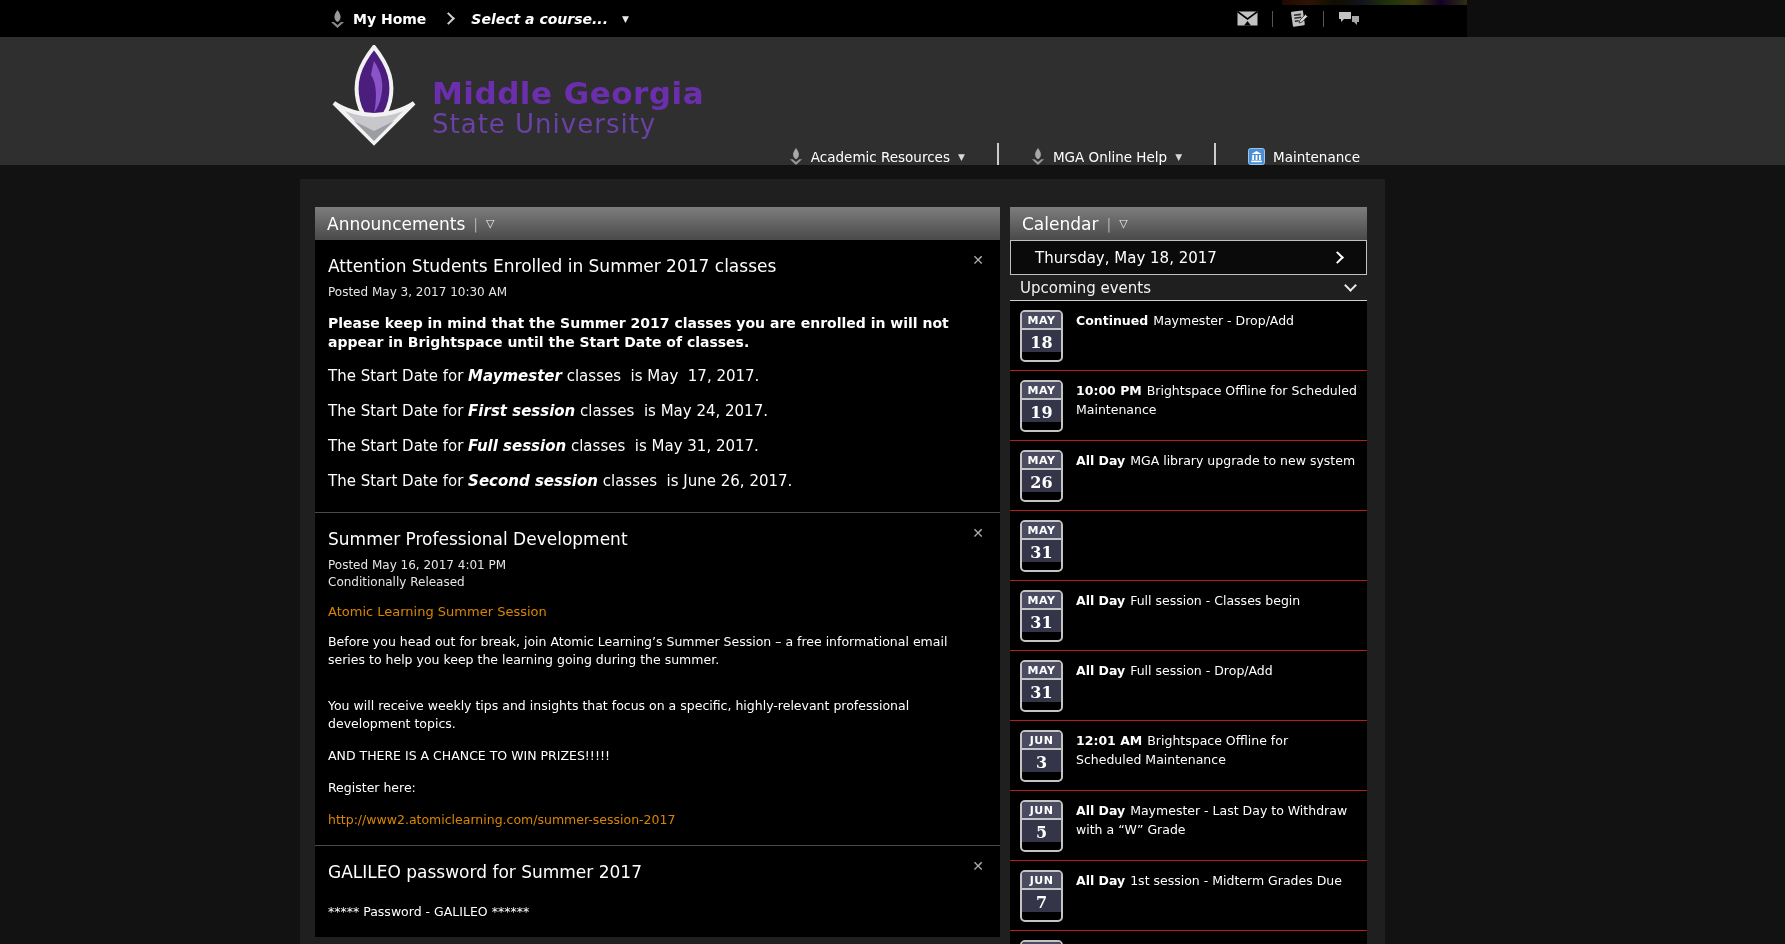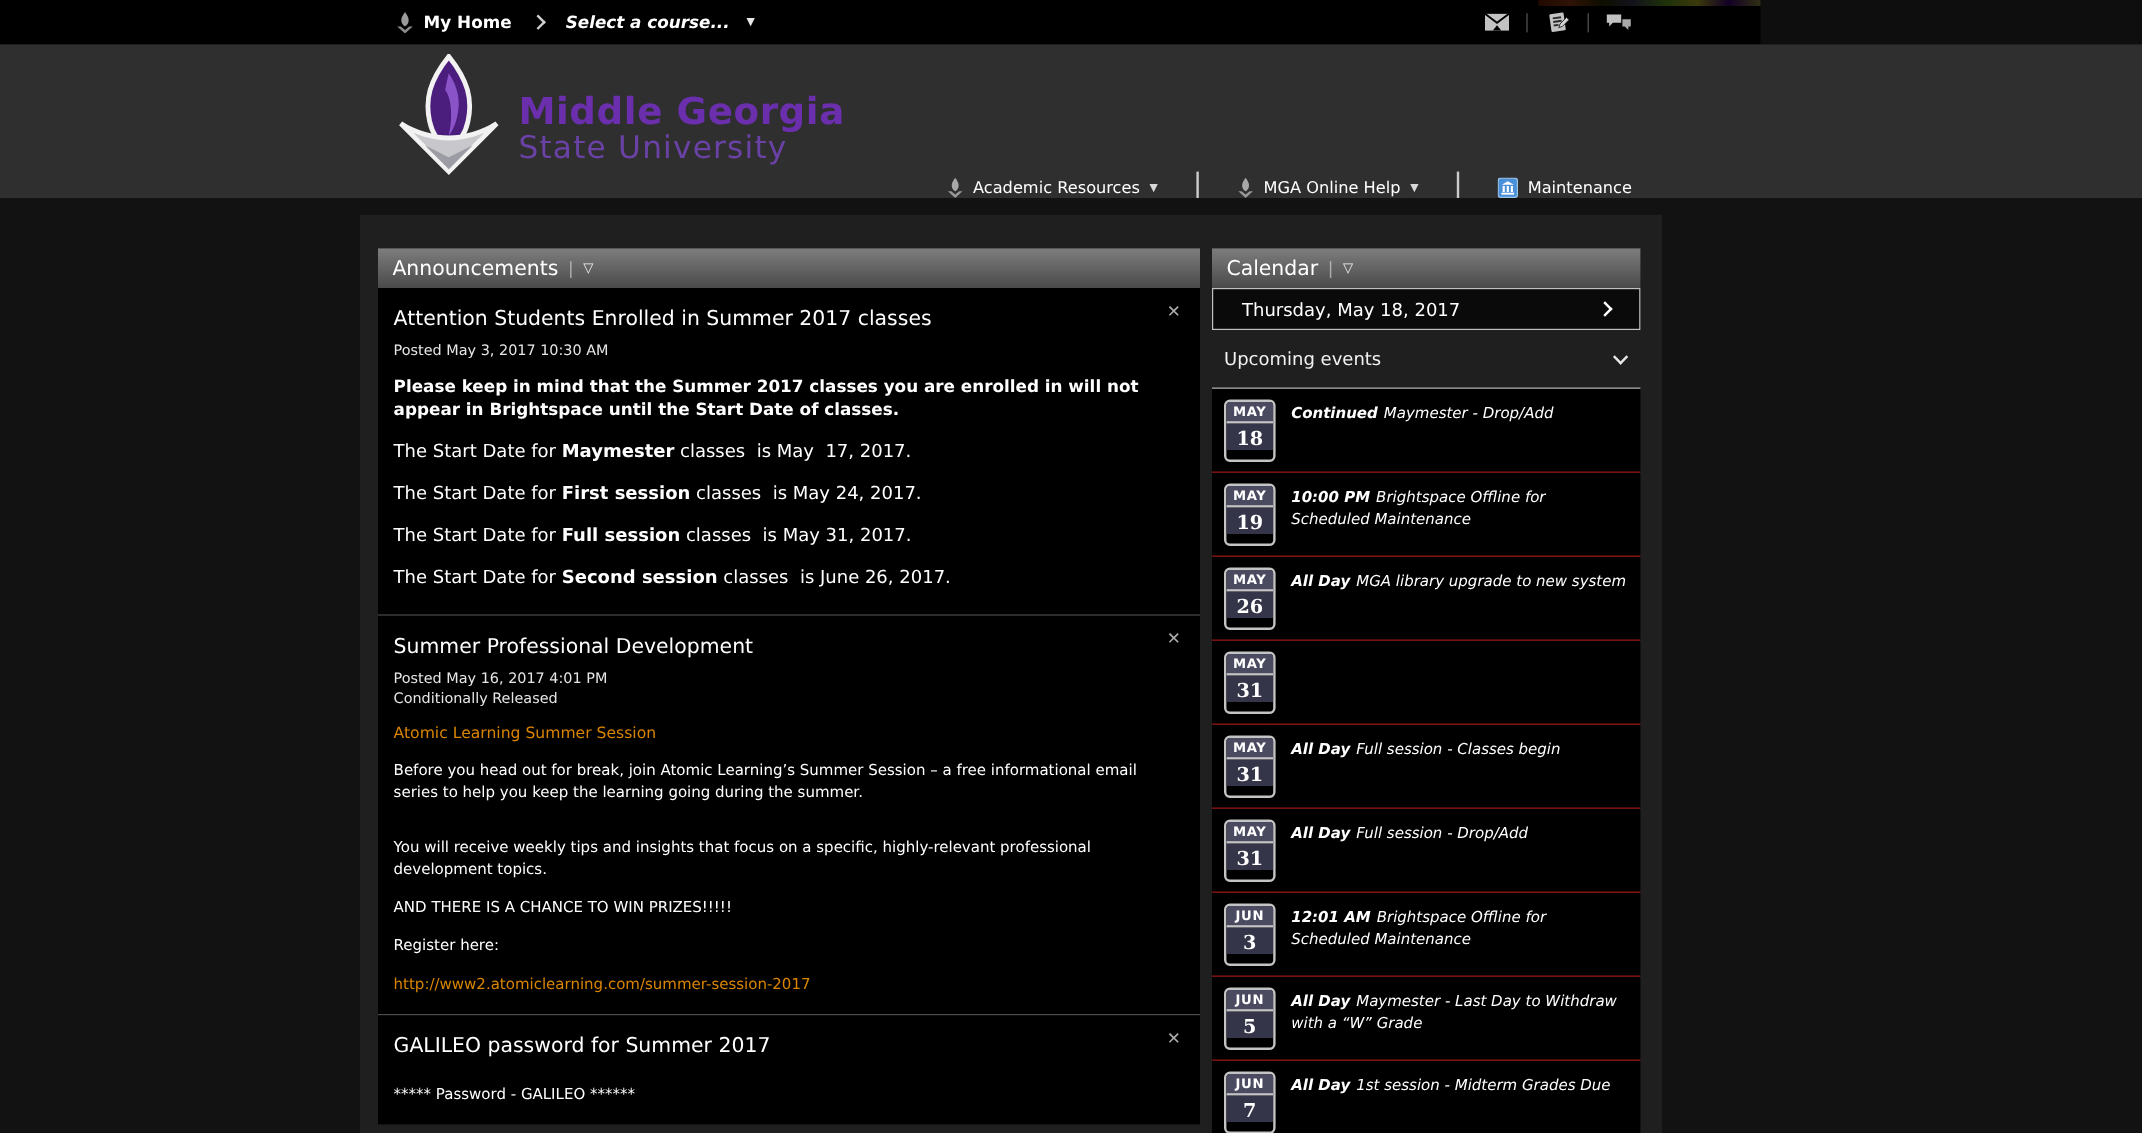--- a/index.html
+++ b/index.html
@@ -45,45 +45,45 @@
   .announcements { position:absolute; left:15px; top:28px; width:685px; }
   .ann-body { background:#000; }
   .ann-item { position:relative; padding:16px 44px 18px 13px; border-top:1px solid #4a4a4a; }
   .ann-item:first-child { border-top:none; }
   .ann-close { position:absolute; right:16px; top:12px; color:#adadad; font-size:14px; cursor:pointer; }
   .ann-title { font-size:17px; font-weight:normal; color:#fff; margin-bottom:9px; }
   .ann-posted { font-size:12px; color:#e6e6e6; margin-bottom:3px; }
   .ann-space { height:12px; }
   .ann-intro { font-size:14px; font-weight:bold; line-height:1.35; margin-bottom:15px; white-space:pre-wrap; }
   .a-dateline { font-size:15px; margin-bottom:17px; white-space:pre-wrap; }
-  .a-session { font-weight:bold; }
+  .a-session { font-weight:bold; font-style:italic; }
   .ann-orange { color:var(--orange,#d98500); font-size:13px; margin:15px 0 4px; cursor:pointer; }
   .ann-par { font-size:12.5px; line-height:1.45; margin-top:14px; white-space:pre-wrap; }
   .ann-url { display:block; margin-top:14px; font-size:12.5px; color:var(--orange,#d98500); text-decoration:none; cursor:pointer; }
   .pw-line { font-size:12.5px; margin-top:22px; white-space:pre; }
 
   
   .calendar { position:absolute; left:710px; top:28px; width:357px; }
   .cal-datebar { height:35px; border:1px solid #c0c0c0; background:#0a0a0a; display:flex; align-items:center;
                  padding:0 24px; font-size:15px; cursor:pointer; }
   .cal-datebar-text { flex:1; }
   .chev-right { width:9px; height:9px; border-right:2px solid #fff; border-bottom:2px solid #fff; transform:rotate(-45deg); }
-  .cal-upcoming { height:48px; display:flex; align-items:center; padding:0 12px 0 10px; font-size:15px; color:#f2f2f2; cursor:pointer; }
+  .cal-upcoming { height:25px; display:flex; align-items:center; padding:0 12px 0 10px; font-size:15px; color:#f2f2f2; cursor:pointer; }
   .cal-upcoming-text { flex:1; }
   .chev-down { width:9px; height:9px; border-right:2px solid #e8e8e8; border-bottom:2px solid #e8e8e8;
                transform:rotate(45deg); margin-top:-4px; }
   .ev-list { border-top:1px solid #cfcfcf; }
   .ev-row { display:flex; background:#000; padding:9px 10px 8px; border-bottom:1px solid #b91c1c; min-height:63px; cursor:pointer; }
   .badge { width:43px; height:52px; border:2px solid #c4c4c4; border-radius:5px; overflow:hidden; flex-shrink:0;
            margin-right:13px; text-align:center; }
   .badge-month { display:block; background:var(--badgetop,#4a4a61); font-size:11px; font-weight:bold; letter-spacing:.5px;
                  padding:2px 0 1px; border-bottom:2px solid #c4c4c4; }
   .badge-day { display:block; background:var(--badge,#35354a); font-size:16px; font-weight:bold;
                font-family:"DejaVu Serif","Liberation Serif",serif; padding-top:3px; }
-  .ev-text { flex:1; font-size:12.5px; line-height:1.55; padding-top:1px;font-style:italic; }
+  .ev-text { flex:1; font-size:12.5px; line-height:1.55; padding-top:1px; }
   .ev-time { font-weight:bold; margin-right:5px; }
 
   svg { display:block; }
 </style>
 </head>
 <body>
 
 <div class="minibar">
   <div class="minibar-left">
     <div class="mini-link">

